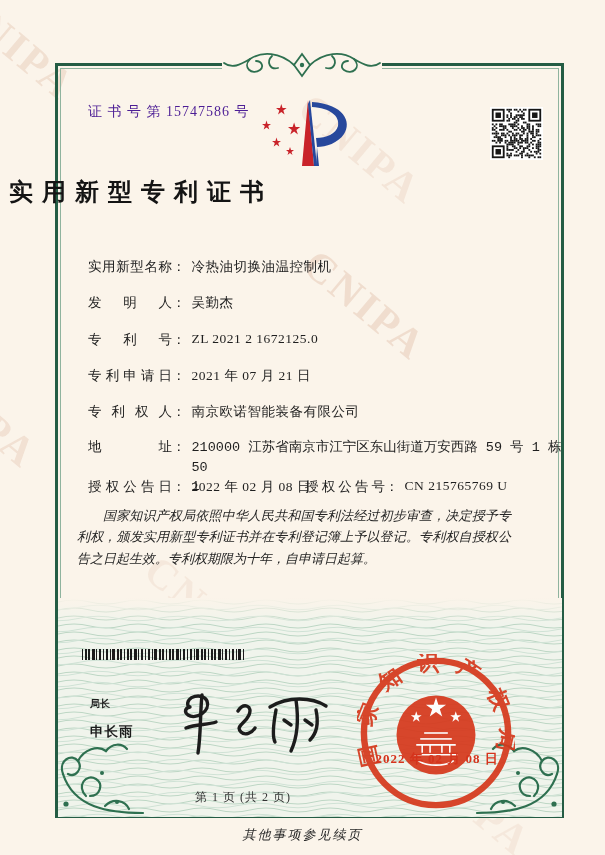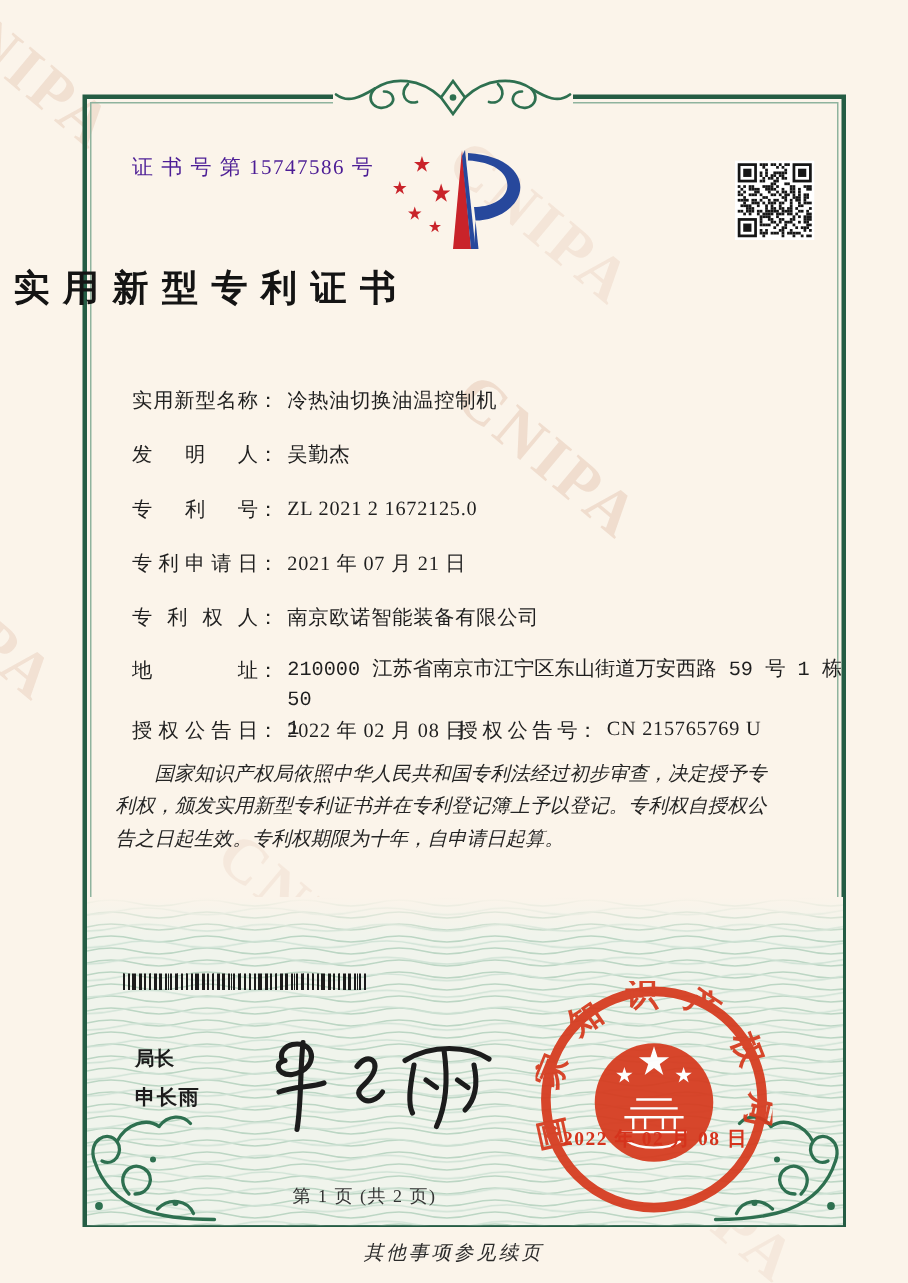--- a/index.html
+++ b/index.html
@@ -67,21 +67,21 @@
   
   .barcode{
     position:absolute;left:82px;top:649px;width:162px;height:11px;z-index:5;
     background:
       repeating-linear-gradient(90deg,#1b1b1b 0,#1b1b1b 1.5px,transparent 1.5px,transparent 3.5px),
       repeating-linear-gradient(90deg,#1b1b1b 0,#1b1b1b 1px,transparent 1px,transparent 6px);
   }
   .director-title{
     position:absolute;left:90px;top:697px;z-index:5;
     font-family:"Liberation Sans","DejaVu Sans",sans-serif;
-    font-size:13px;font-weight:600;color:#1c1c1c;
+    font-size:10px;font-weight:600;color:#1c1c1c;
   }
   .director-name{
     position:absolute;left:90px;top:723px;z-index:5;
     font-family:"Liberation Sans","DejaVu Sans",sans-serif;
     font-size:13.5px;font-weight:600;color:#1c1c1c;letter-spacing:1px;
   }
   .signature{position:absolute;left:172px;top:683px;width:170px;height:80px;z-index:5;}
   .seal{position:absolute;left:357px;top:654px;width:158px;height:158px;z-index:6;opacity:0.93;}
   .seal-date{
     position:absolute;left:363px;top:750px;width:148px;z-index:7;

